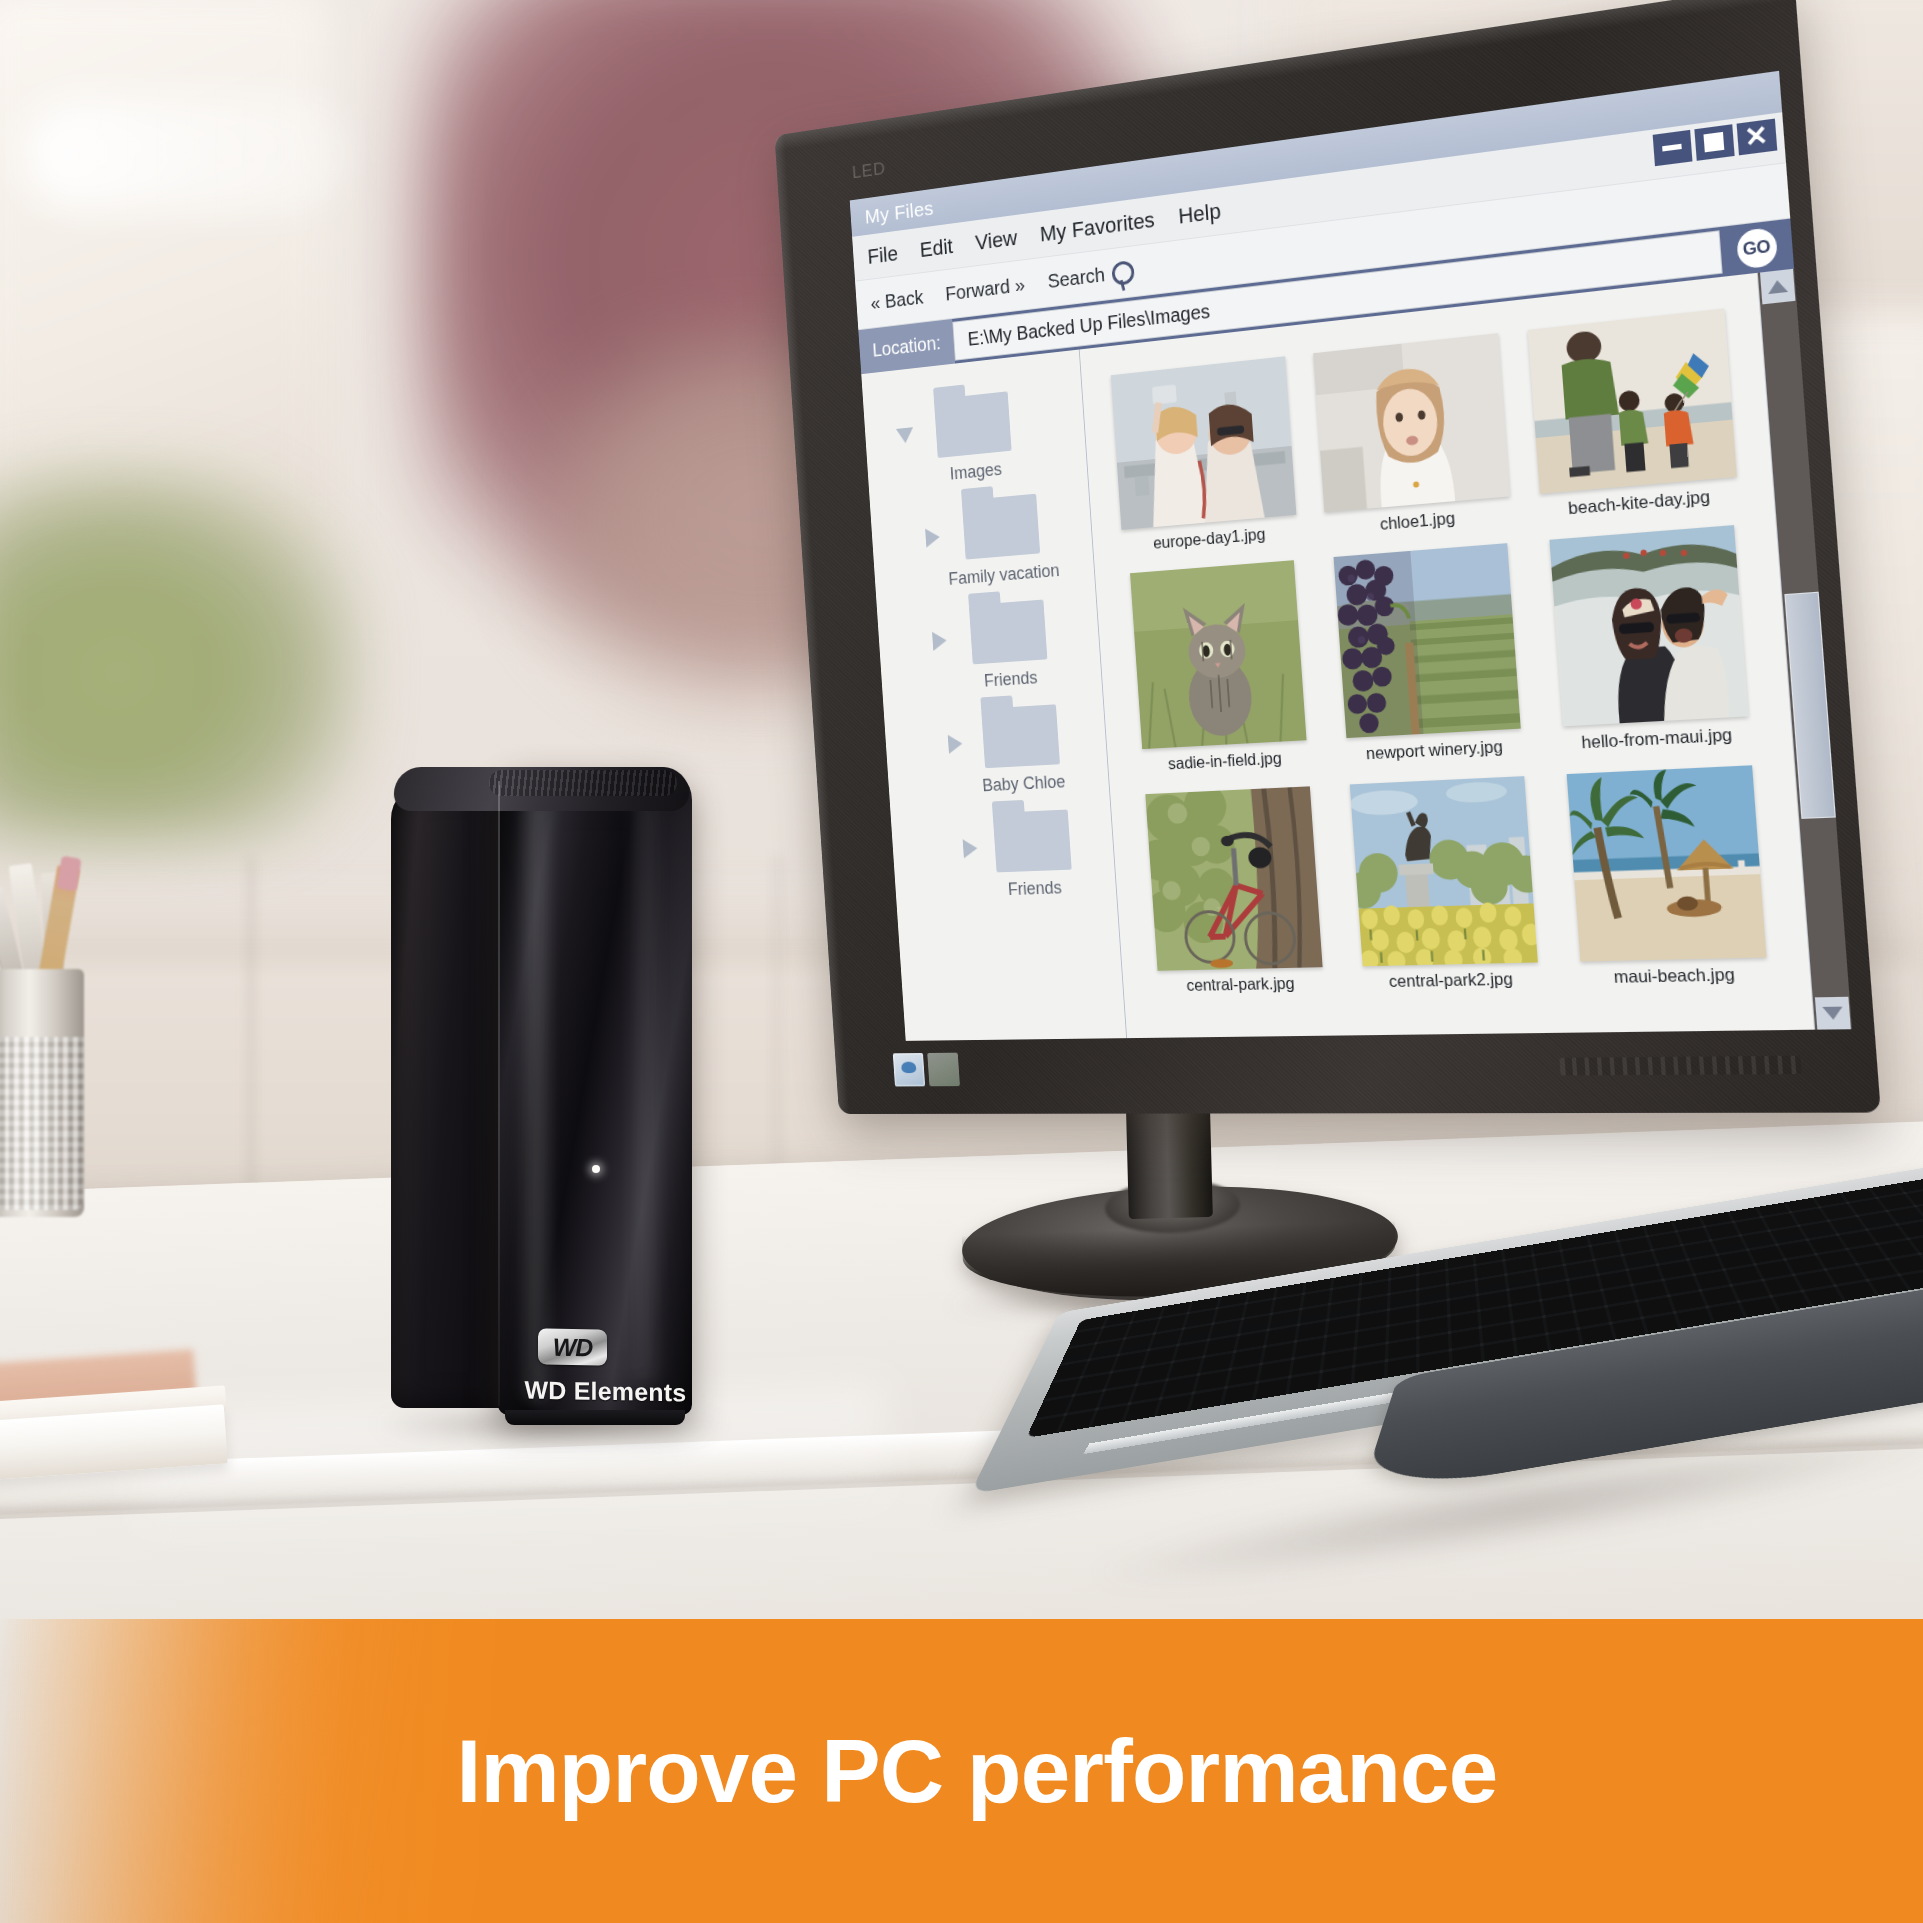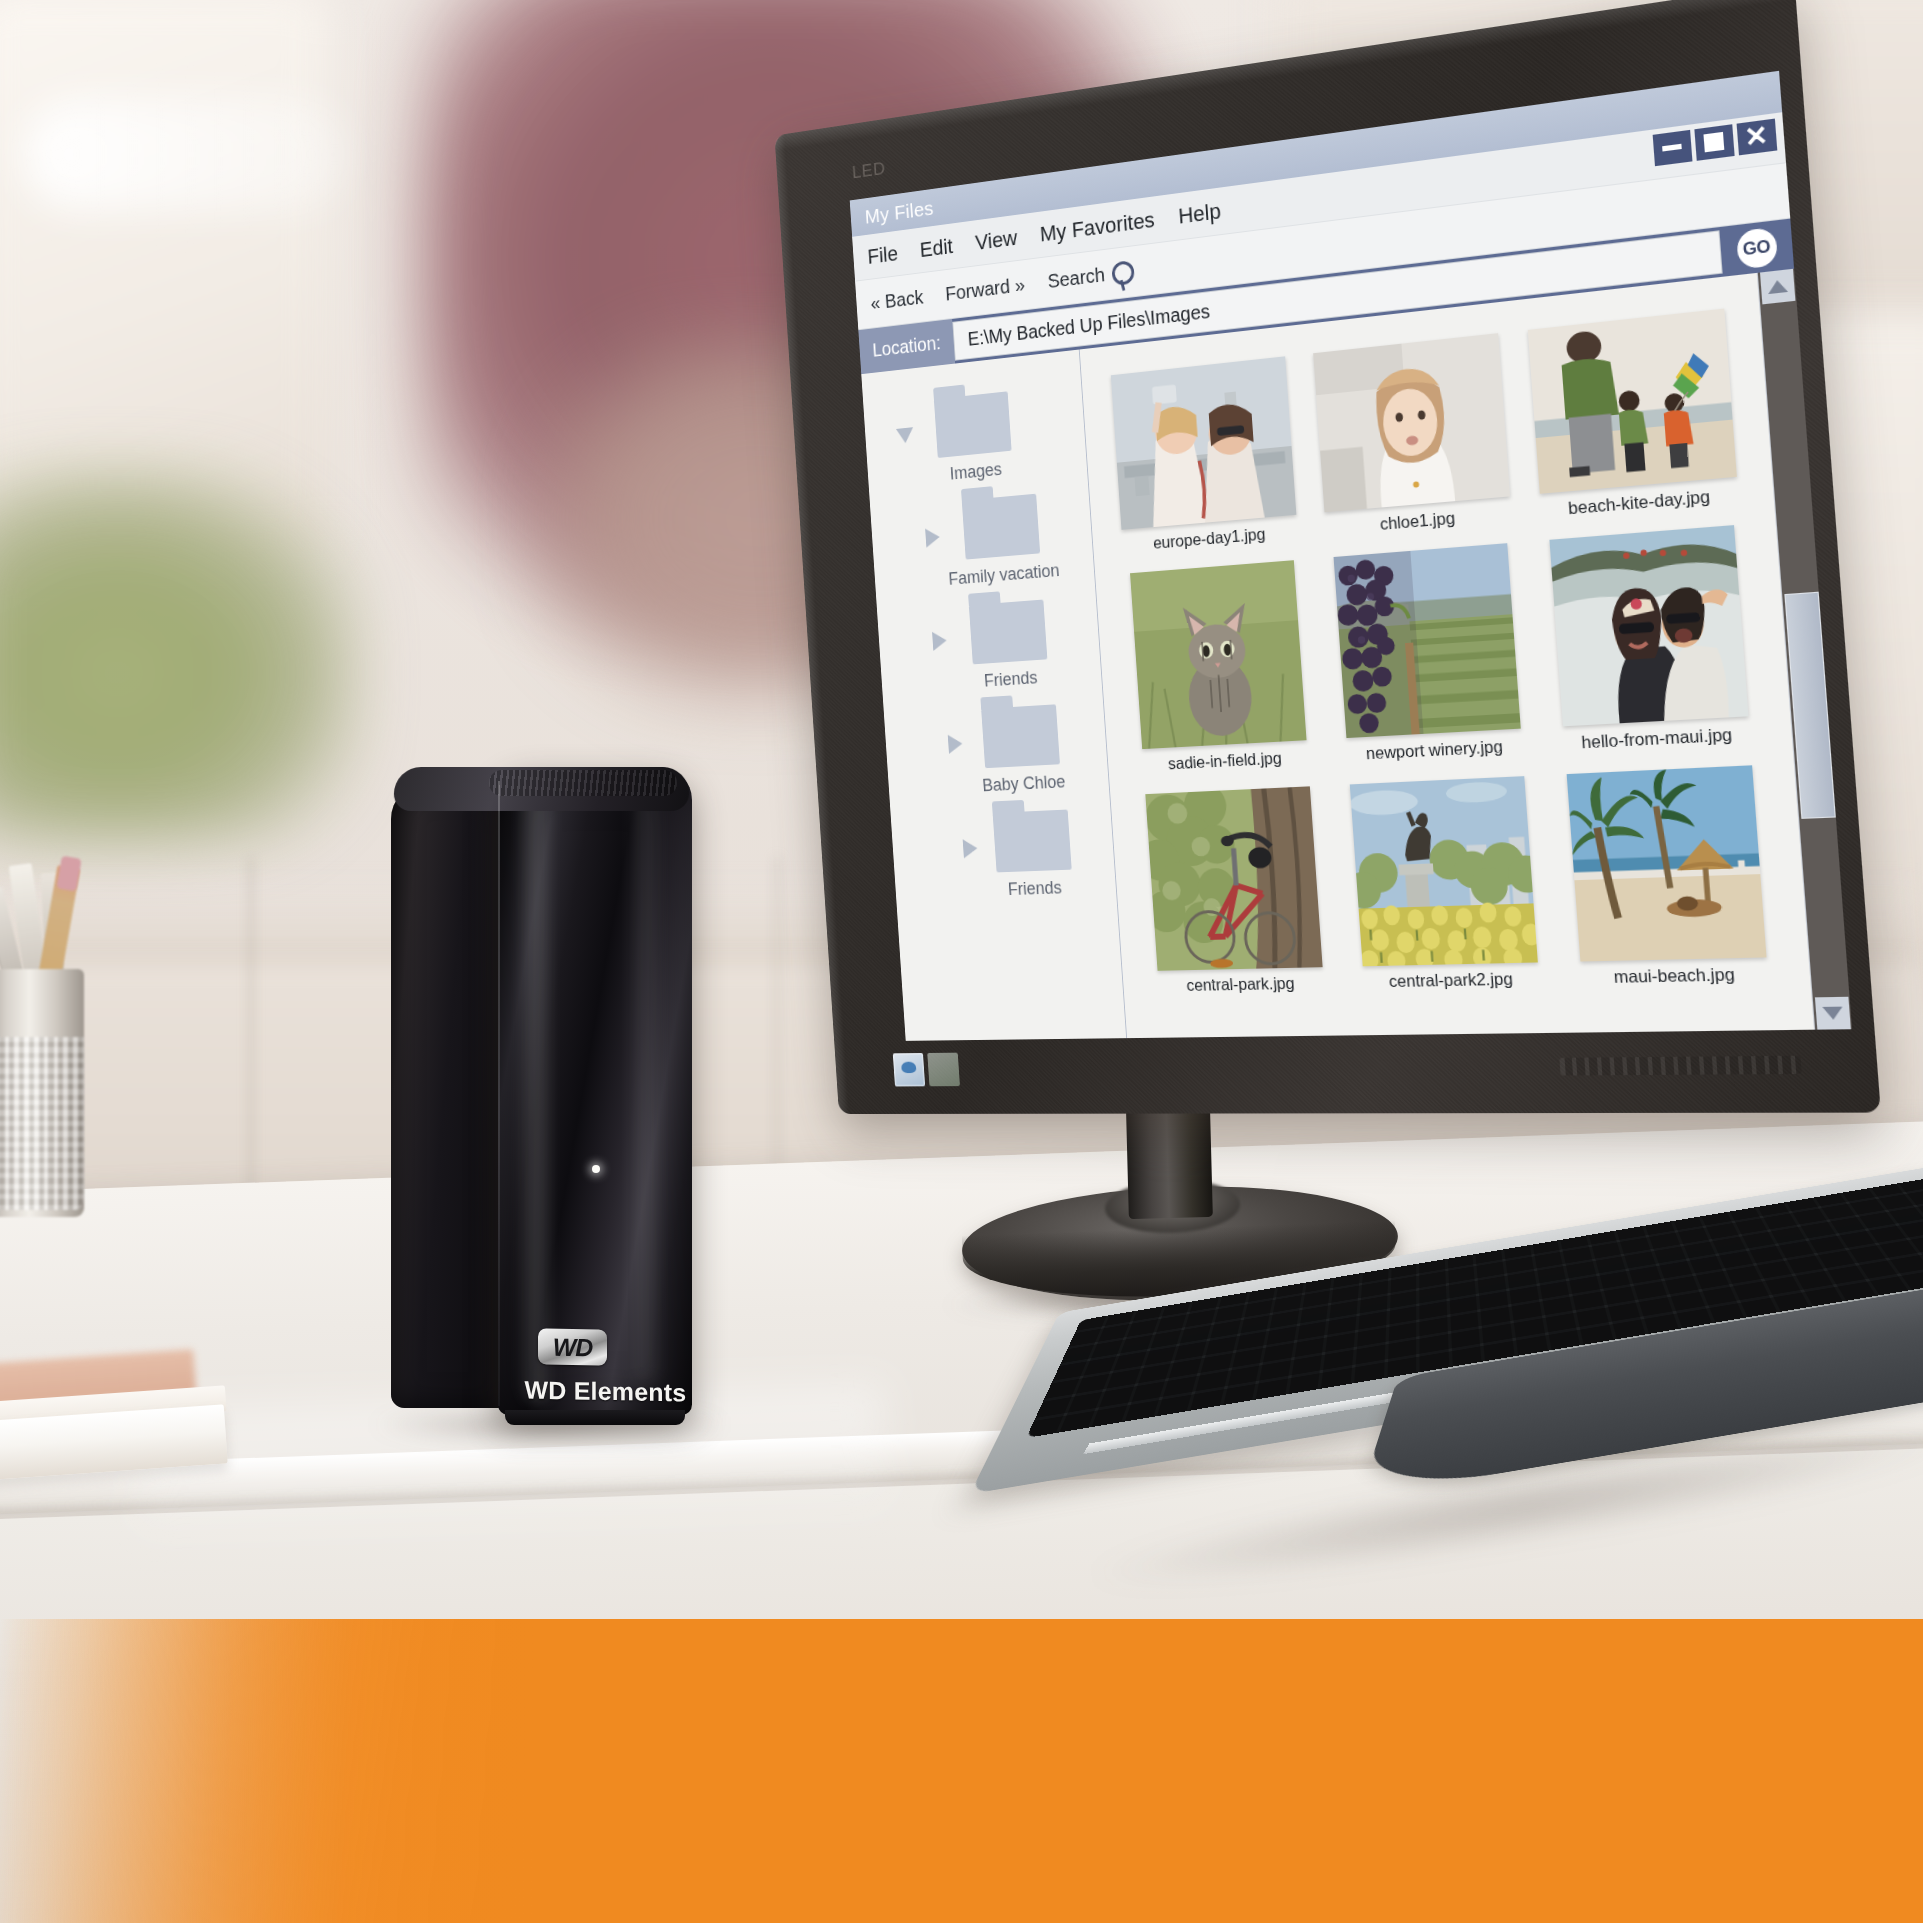--- a/index.html
+++ b/index.html
@@ -1040,15 +1040,16 @@
   <div class="kb-shadow"></div>
   <div class="kb">
     <div class="kb-body"></div>
     <div class="kb-keys"></div>
     <div class="kb-edge"></div>
     <div class="kb-wrist"></div>
   </div>
 
   <div class="banner"></div>
   <div class="banner-solid"></div>
+  <div class="banner-text">Improve PC performance</div>
 
 </div>
 
 
 </body></html>

